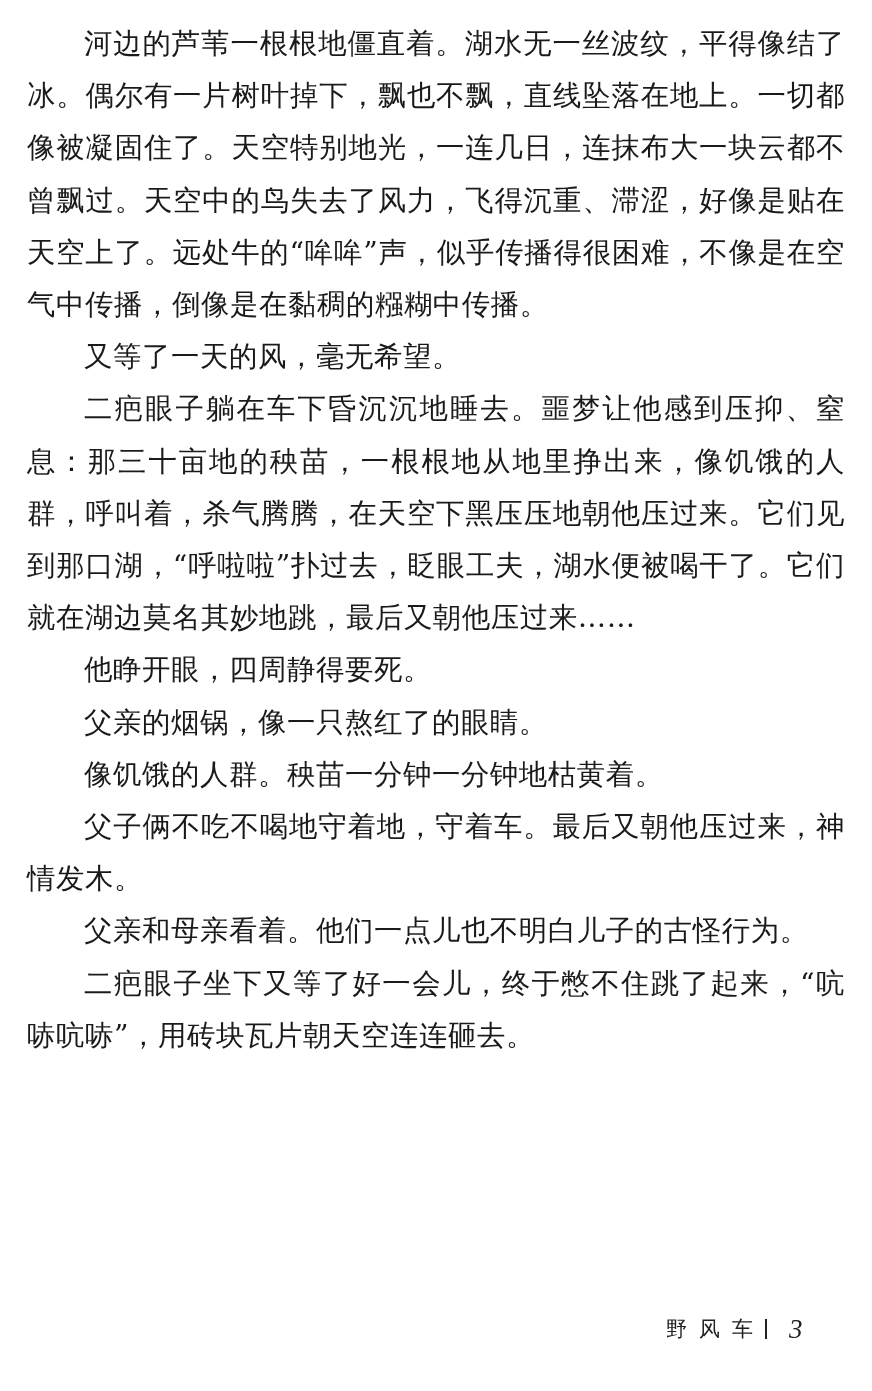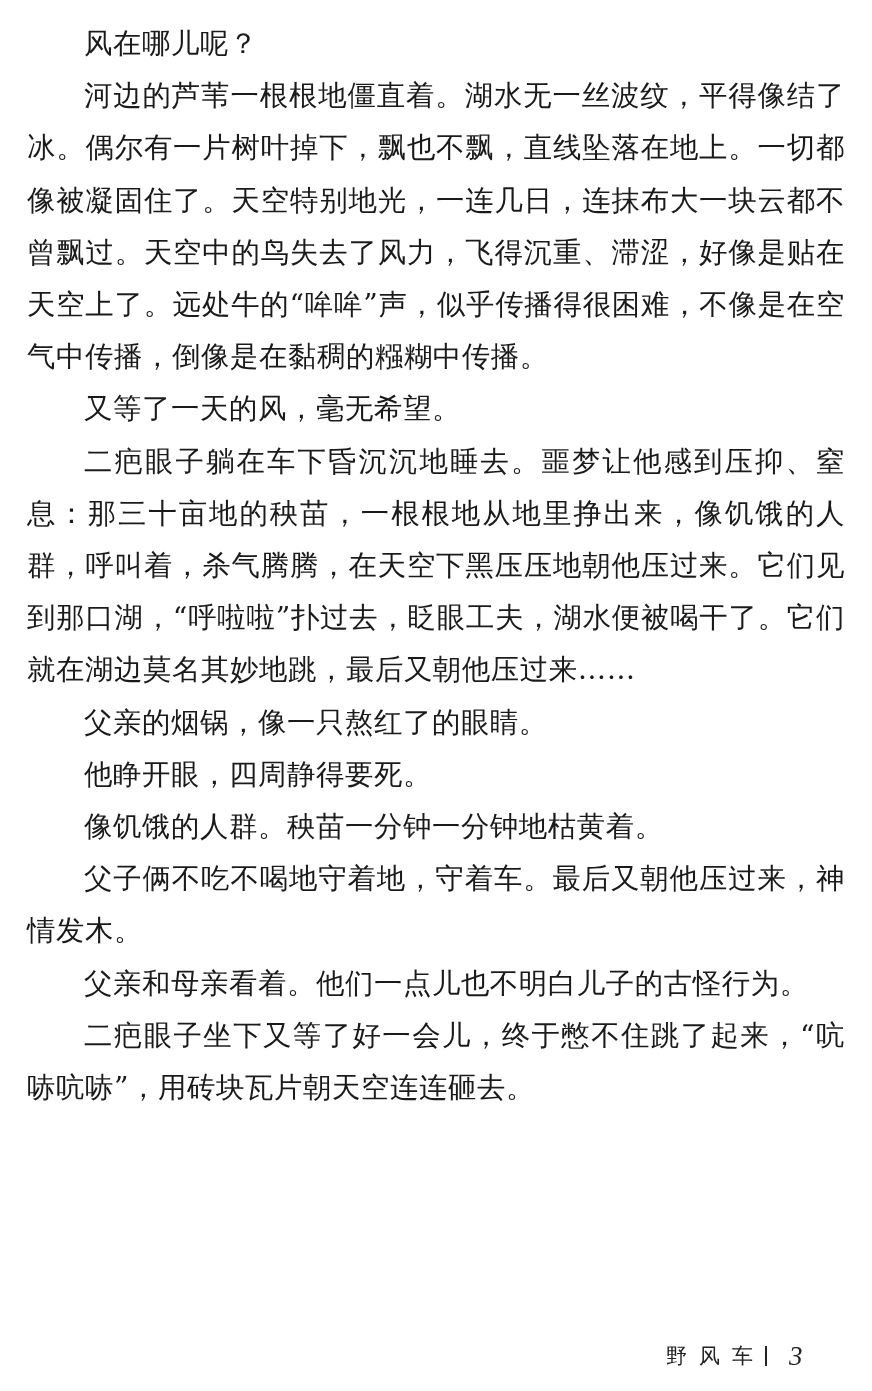--- a/index.html
+++ b/index.html
@@ -5,38 +5,37 @@
   html, body { margin: 0; padding: 0; background: #ffffff; }
   body { width: 872px; height: 1391px; position: relative; overflow: hidden; }
   .page {
     position: absolute; left: 27px; top: 18px; width: 818px;
     font-family: "DejaVu Serif", "Liberation Serif", serif;
     font-size: 28.4px; line-height: 52.2px; color: #1a1a1a;
     letter-spacing: 0.6px;
   }
   .para { margin: 0; padding: 0; text-indent: 57px; text-align: justify; text-align-last: left; }
   .footer {
-    position: absolute; top: 1338px; left: 666px; height: 36px;
+    position: absolute; top: 1311px; left: 666px; height: 36px;
     display: flex; align-items: center;
     font-family: "DejaVu Serif", "Liberation Serif", serif; color: #222;
   }
   .footer .title { font-size: 21px; letter-spacing: 12px; }
   .footer .sep { width: 2px; height: 20px; background: #222; margin: 0 22px 0 0px; }
   .footer .num { font-family: "Liberation Serif", "DejaVu Serif", serif; font-style: italic; font-size: 27px; }
 </style>
 </head>
 <body>
 
 <div class="page">
-  <p class="para">风在哪儿呢？</p>
   <p class="para">河边的芦苇一根根地僵直着。湖水无一丝波纹，平得像结了冰。偶尔有一片树叶掉下，飘也不飘，直线坠落在地上。一切都像被凝固住了。天空特别地光，一连几日，连抹布大一块云都不曾飘过。天空中的鸟失去了风力，飞得沉重、滞涩，好像是贴在天空上了。远处牛的“哞哞”声，似乎传播得很困难，不像是在空气中传播，倒像是在黏稠的糨糊中传播。</p>
   <p class="para">又等了一天的风，毫无希望。</p>
   <p class="para">二疤眼子躺在车下昏沉沉地睡去。噩梦让他感到压抑、窒息：那三十亩地的秧苗，一根根地从地里挣出来，像饥饿的人群，呼叫着，杀气腾腾，在天空下黑压压地朝他压过来。它们见到那口湖，“呼啦啦”扑过去，眨眼工夫，湖水便被喝干了。它们就在湖边莫名其妙地跳，最后又朝他压过来……</p>
+  <p class="para">他睁开眼，四周静得要死。</p>
   <p class="para">父亲的烟锅，像一只熬红了的眼睛。</p>
-  <p class="para">他睁开眼，四周静得要死。</p>
   <p class="para">像饥饿的人群。秧苗一分钟一分钟地枯黄着。</p>
   <p class="para">父子俩不吃不喝地守着地，守着车。最后又朝他压过来，神情发木。</p>
   <p class="para">父亲和母亲看着。他们一点儿也不明白儿子的古怪行为。</p>
   <p class="para">二疤眼子坐下又等了好一会儿，终于憋不住跳了起来，“吭哧吭哧”，用砖块瓦片朝天空连连砸去。</p>
 </div>
 
 <div class="footer">
   <span class="title">野风车</span>
   <span class="sep"></span>
   <span class="num">3</span>

